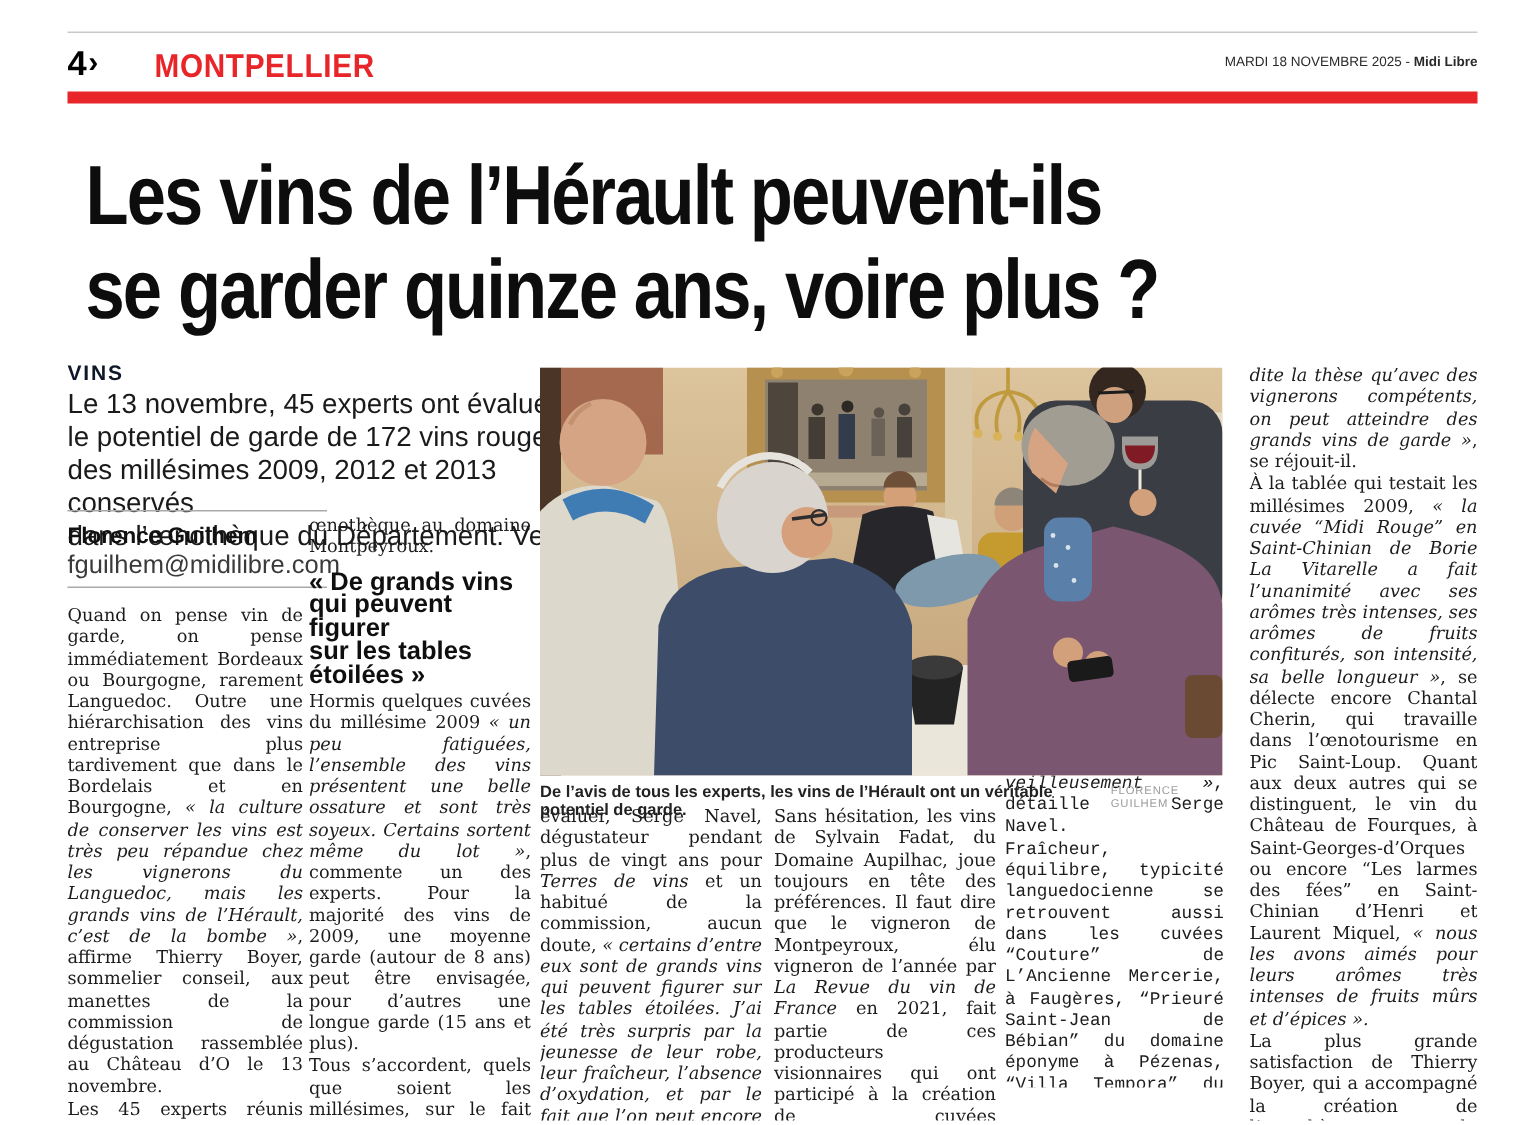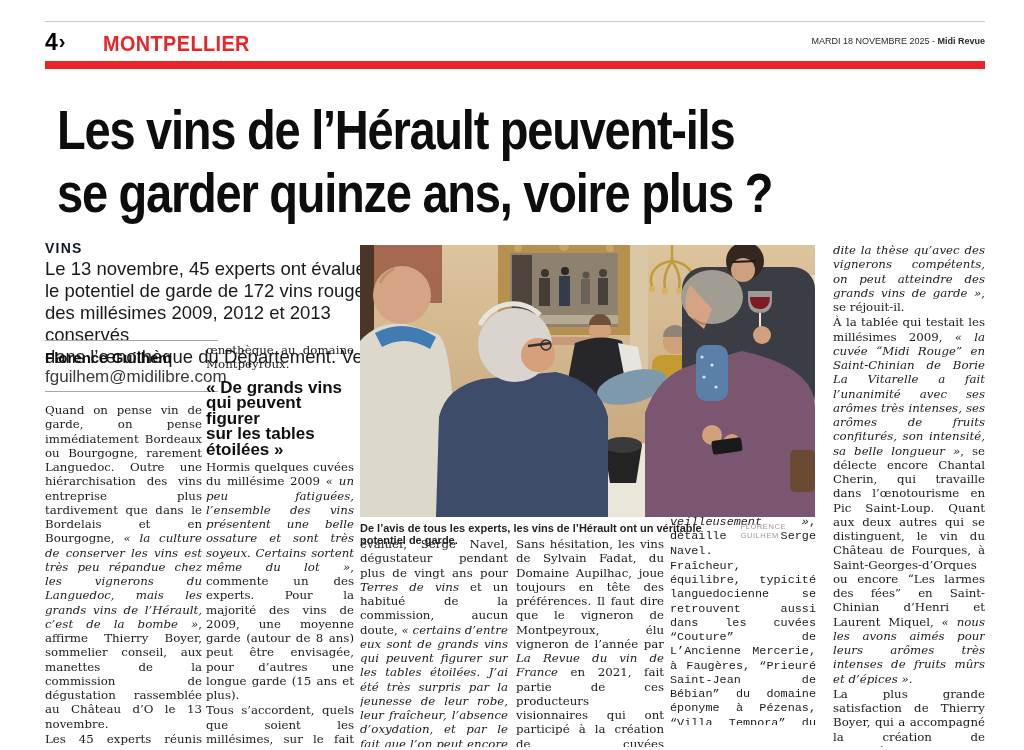--- a/index.html
+++ b/index.html
@@ -47,21 +47,21 @@
 
 <div id="page">
 
   <div class="abs hairline" style="left:45px;top:21px;width:940px;"></div>
 
   <div class="abs pagenum" style="left:45px;top:29px;">
     <span>4</span><span class="chev">›</span>
   </div>
   <div class="abs section" style="left:103px;top:31px;">MONTPELLIER</div>
   <div class="abs dateline" style="right:39px;top:36px;">
-    <span>MARDI 18 NOVEMBRE 2025 - </span><b>Midi Revue</b>
+    <span>MARDI 18 NOVEMBRE 2025 - </span><b>Midi Libre</b>
   </div>
 
   <div class="abs redbar" style="left:45px;top:61px;width:940px;"></div>
 
   <div class="abs headline" style="left:57px;top:98px;">
     <span>Les vins de l’Hérault peuvent-ils</span>
     <span>se garder quinze ans, voire plus ?</span>
   </div>
 
   <div class="abs kicker" style="left:45px;top:240px;">VINS</div>

